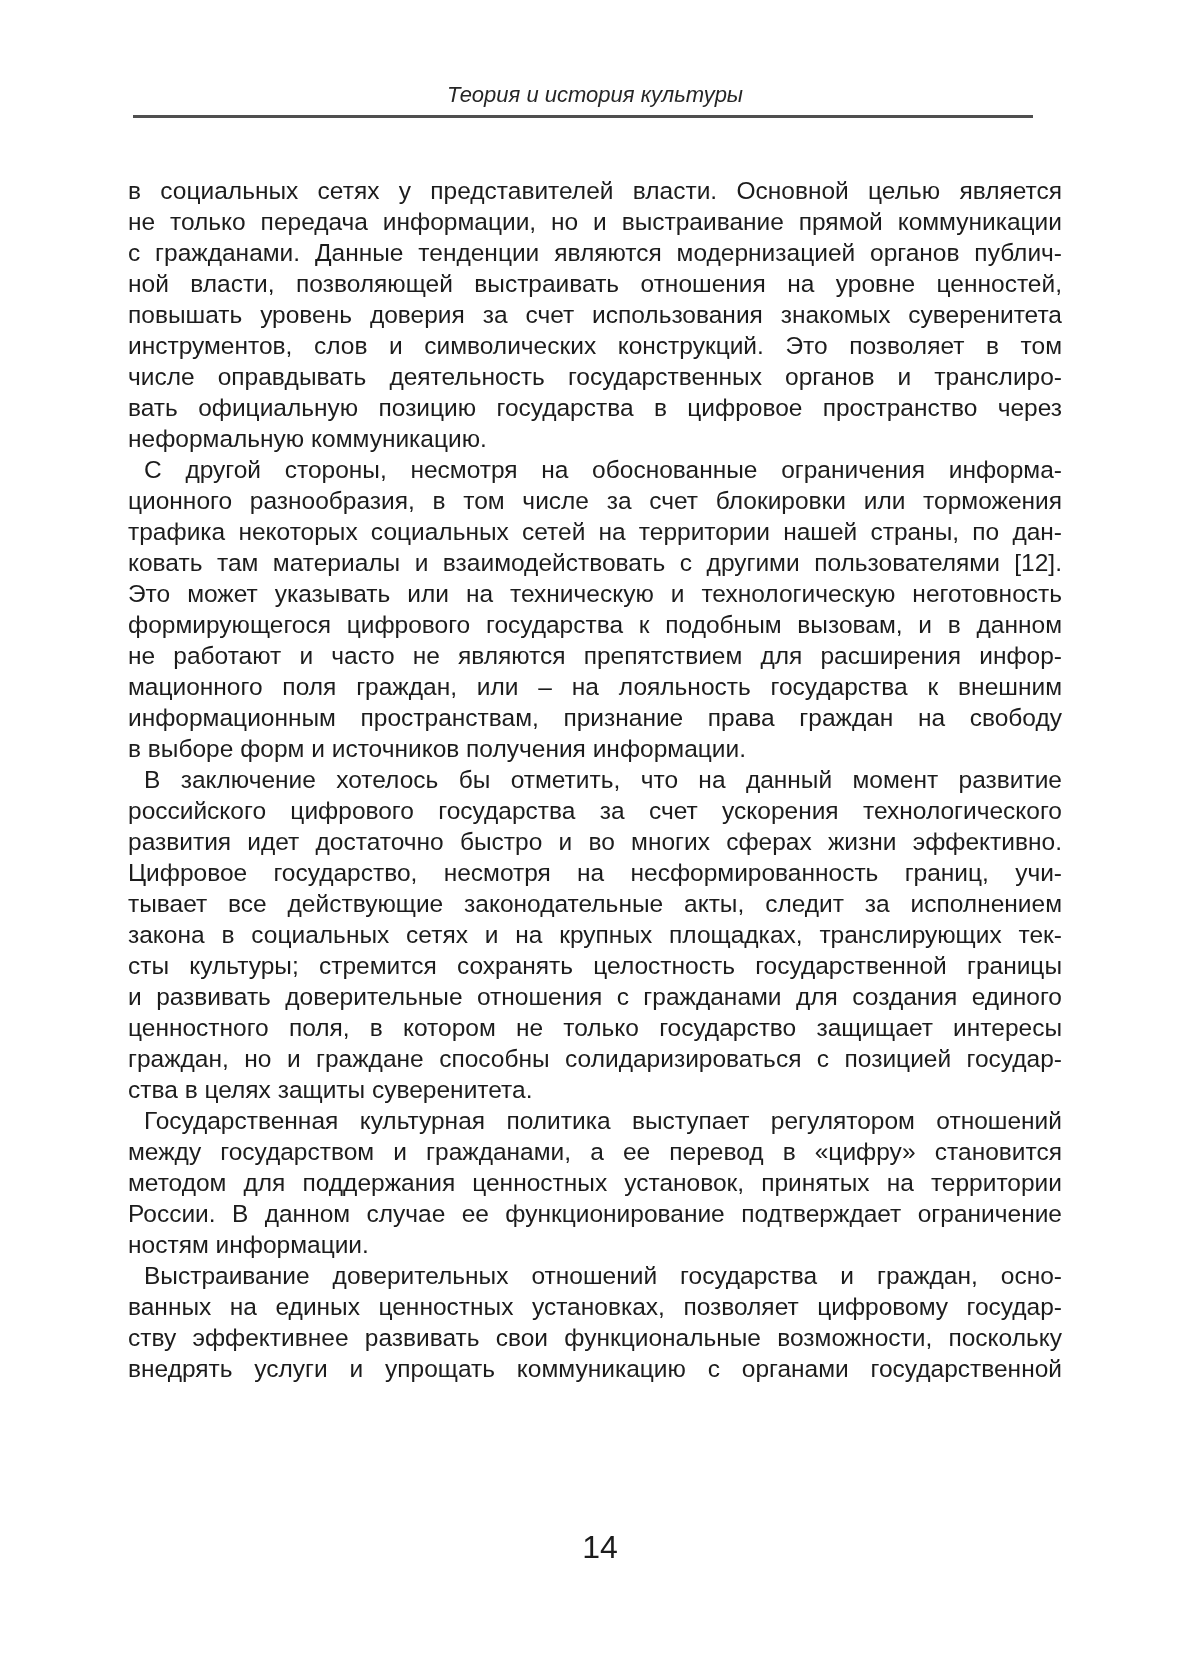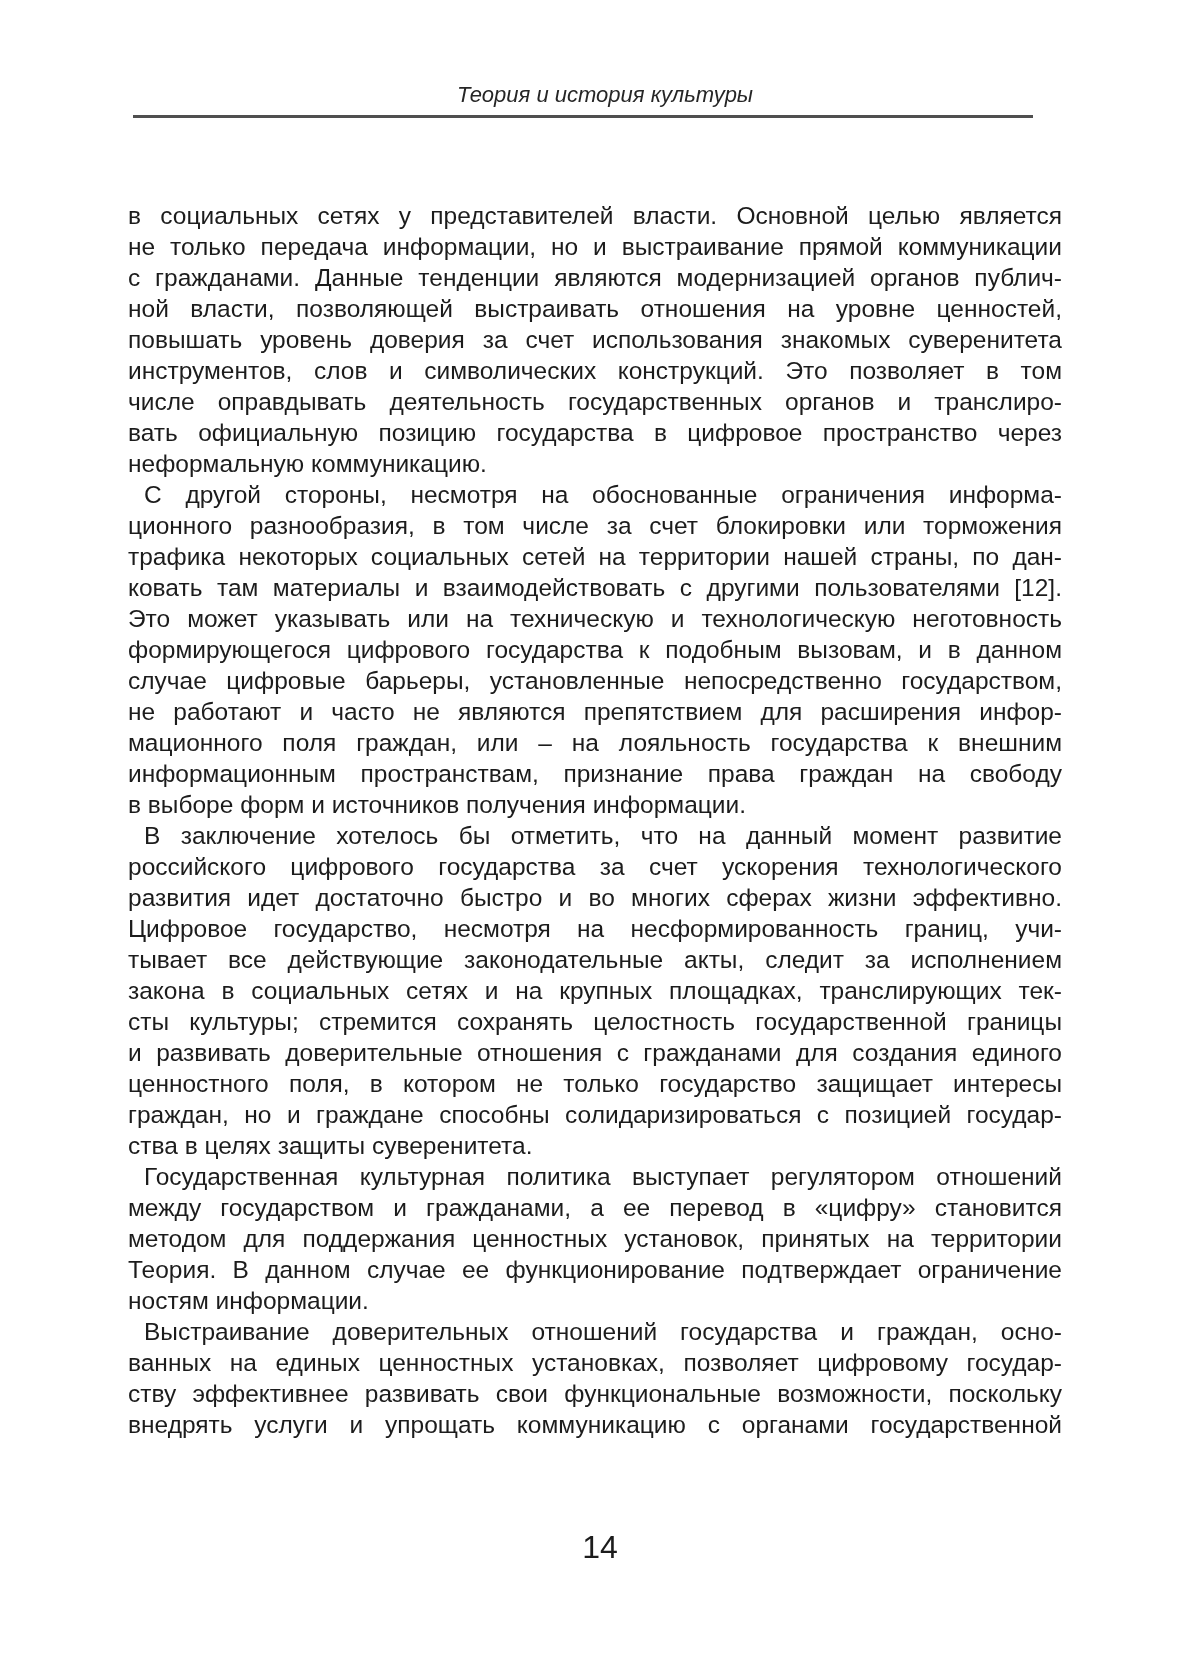--- a/index.html
+++ b/index.html
@@ -12,21 +12,21 @@
     width: 1200px;
     height: 1667px;
     background: #ffffff;
     font-family: "Liberation Sans", sans-serif;
     color: #1c1c1c;
     overflow: hidden;
   }
   .running-head {
     position: absolute;
     top: 82px;
-    left: 12px;
+    left: 2px;
     width: 1186px;
     text-align: center;
     font-style: italic;
     font-size: 22px;
     line-height: 26px;
     color: #262626;
   }
   .header-rule {
     position: absolute;
     top: 115px;
@@ -34,21 +34,20 @@
     width: 900px;
     height: 3px;
     background: #4f4f4f;
   }
   .article-body {
     position: absolute;
     top: 175px;
     left: 128px;
     width: 934px;
     font-size: 24.5px;
-    margin-top: 25px;
   }
   .paragraph {
     margin: 0;
     padding: 0;
   }
   .text-line {
     height: 31px;
     line-height: 31px;
     text-align: justify;
     text-align-last: justify;
@@ -92,21 +91,20 @@
         <div class="text-line">вать официальную позицию государства в цифровое пространство через</div>
         <div class="text-line no-justify">неформальную коммуникацию.</div>
       </div>
       <div class="paragraph">
         <div class="text-line indent">С другой стороны, несмотря на обоснованные ограничения информа-</div>
         <div class="text-line">ционного разнообразия, в том числе за счет блокировки или торможения</div>
         <div class="text-line">трафика некоторых социальных сетей на территории нашей страны, по дан-</div>
         <div class="text-line">ковать там материалы и взаимодействовать с другими пользователями [12].</div>
         <div class="text-line">Это может указывать или на техническую и технологическую неготовность</div>
         <div class="text-line">формирующегося цифрового государства к подобным вызовам, и в данном</div>
-        <div class="text-line">случае цифровые барьеры, установленные непосредственно государством,</div>
         <div class="text-line">не работают и часто не являются препятствием для расширения инфор-</div>
         <div class="text-line">мационного поля граждан, или – на лояльность государства к внешним</div>
         <div class="text-line">информационным пространствам, признание права граждан на свободу</div>
         <div class="text-line no-justify">в выборе форм и источников получения информации.</div>
       </div>
       <div class="paragraph">
         <div class="text-line indent">В заключение хотелось бы отметить, что на данный момент развитие</div>
         <div class="text-line">российского цифрового государства за счет ускорения технологического</div>
         <div class="text-line">развития идет достаточно быстро и во многих сферах жизни эффективно.</div>
         <div class="text-line">Цифровое государство, несмотря на несформированность границ, учи-</div>
@@ -115,21 +113,21 @@
         <div class="text-line">сты культуры; стремится сохранять целостность государственной границы</div>
         <div class="text-line">и развивать доверительные отношения с гражданами для создания единого</div>
         <div class="text-line">ценностного поля, в котором не только государство защищает интересы</div>
         <div class="text-line">граждан, но и граждане способны солидаризироваться с позицией государ-</div>
         <div class="text-line no-justify">ства в целях защиты суверенитета.</div>
       </div>
       <div class="paragraph">
         <div class="text-line indent">Государственная культурная политика выступает регулятором отношений</div>
         <div class="text-line">между государством и гражданами, а ее перевод в «цифру» становится</div>
         <div class="text-line">методом для поддержания ценностных установок, принятых на территории</div>
-        <div class="text-line">Теория. В данном случае ее функционирование подтверждает ограничение</div>
+        <div class="text-line">России. В данном случае ее функционирование подтверждает ограничение</div>
         <div class="text-line no-justify">ностям информации.</div>
       </div>
       <div class="paragraph">
         <div class="text-line indent">Выстраивание доверительных отношений государства и граждан, осно-</div>
         <div class="text-line">ванных на единых ценностных установках, позволяет цифровому государ-</div>
         <div class="text-line">ству эффективнее развивать свои функциональные возможности, поскольку</div>
         <div class="text-line">внедрять услуги и упрощать коммуникацию с органами государственной</div>
       </div>
     </div>
   <div class="page-number">14</div>

